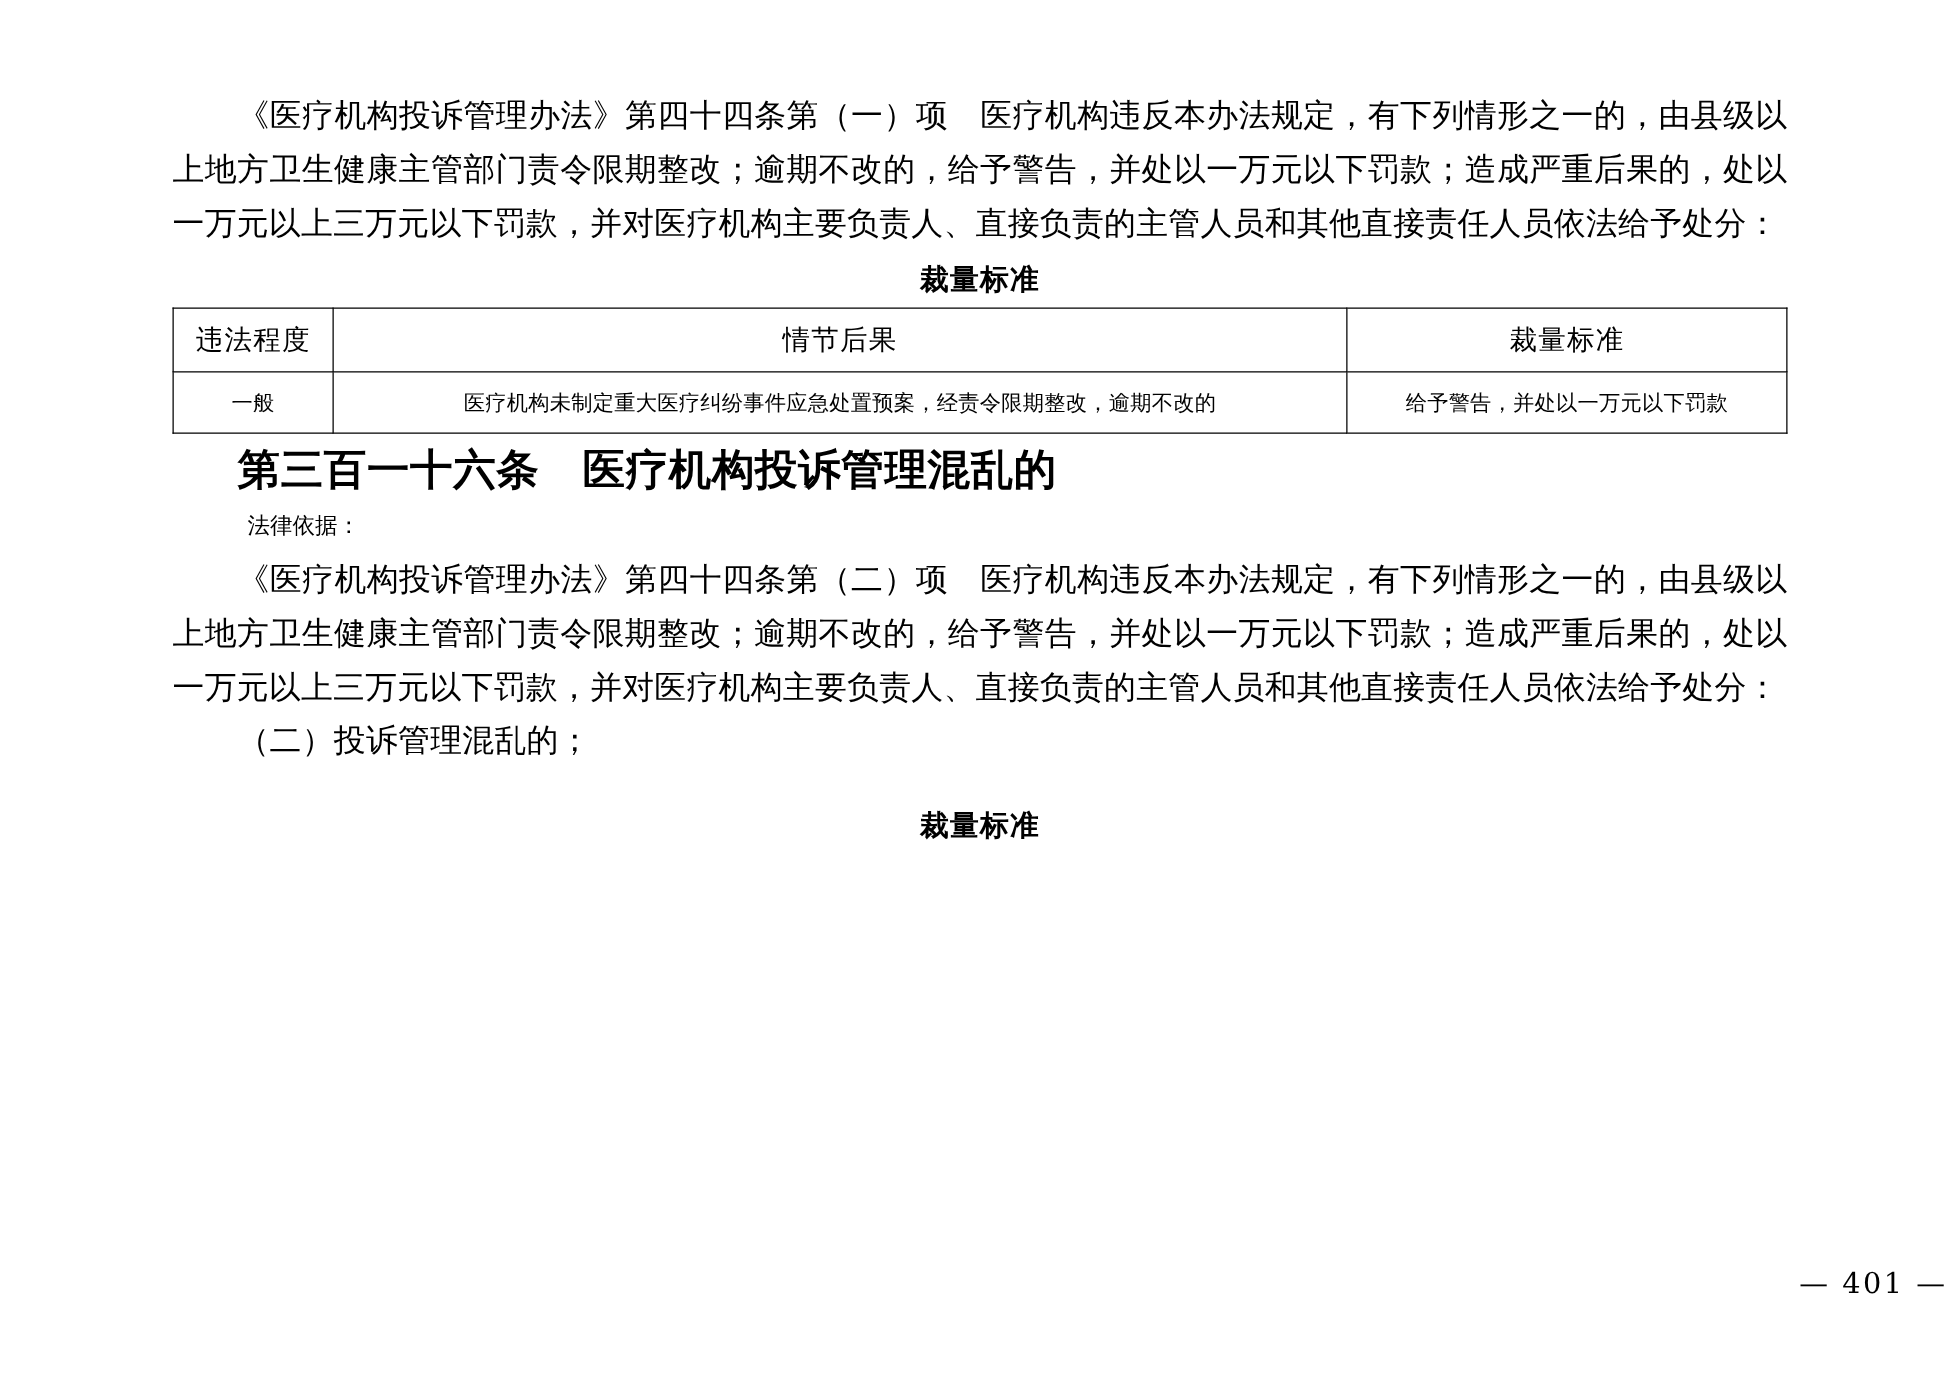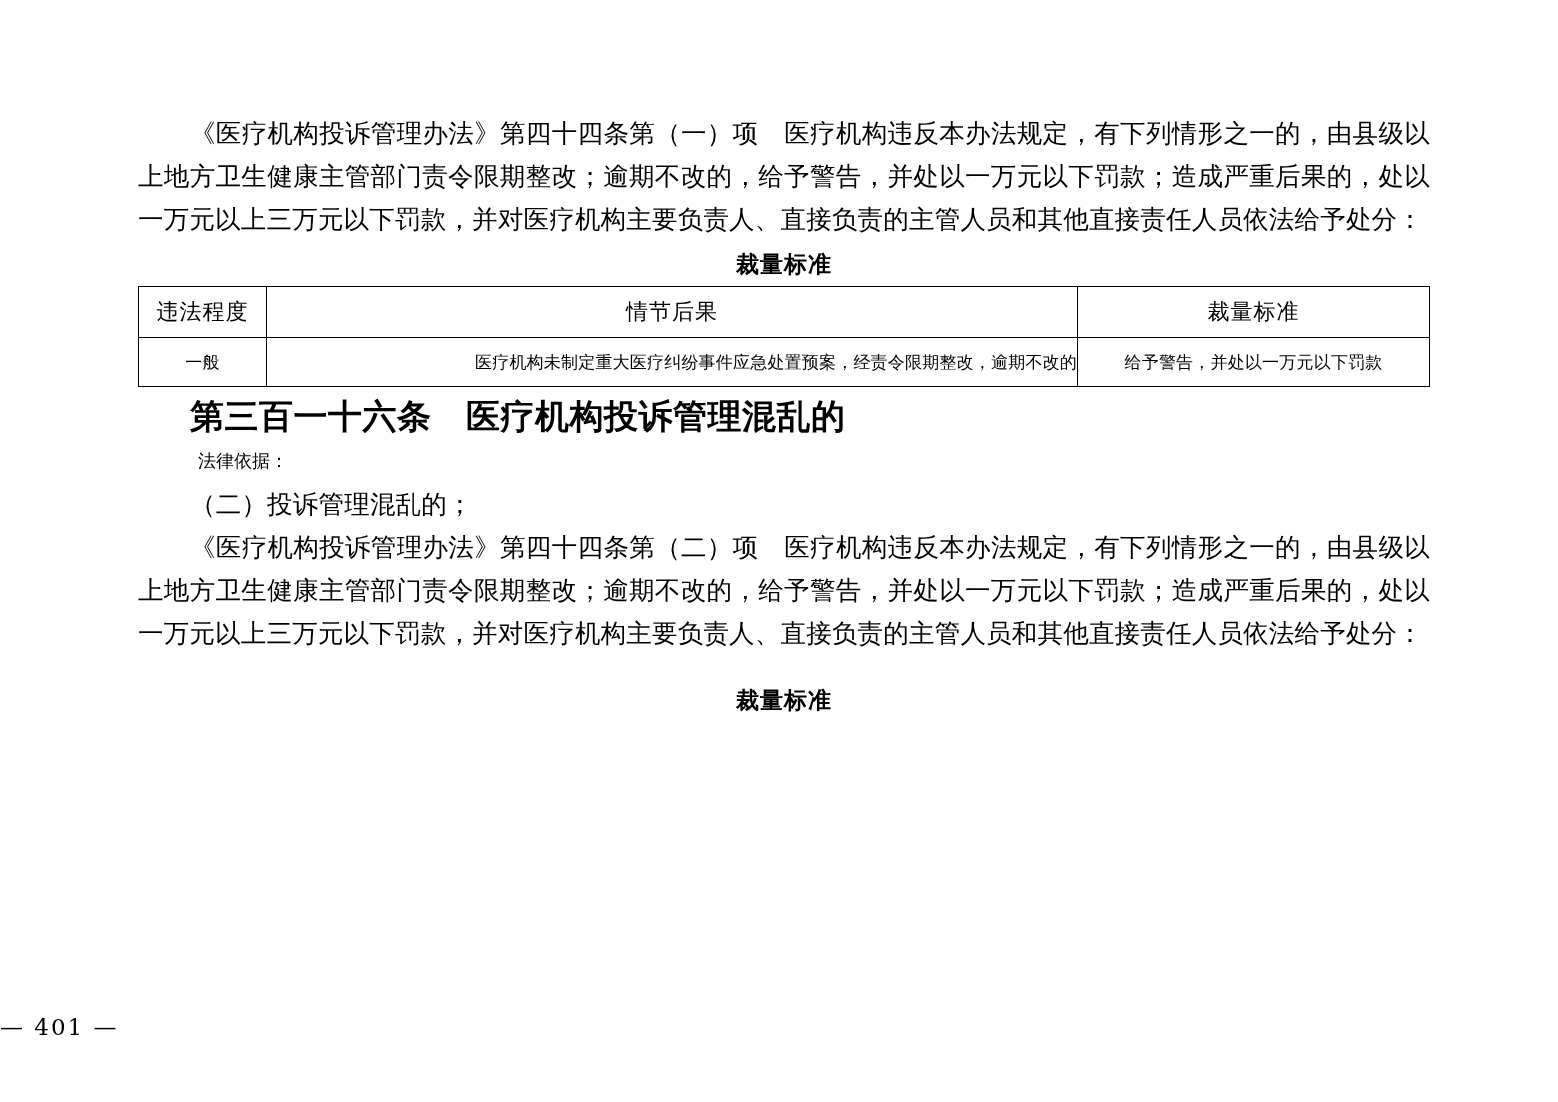--- a/index.html
+++ b/index.html
@@ -12,21 +12,21 @@
     height: 1102px;
     font-family: "DejaVu Serif", "Liberation Serif", serif;
     color: #000000;
     -webkit-font-smoothing: antialiased;
   }
   .page {
     position: relative;
     width: 1558px;
     height: 1102px;
     box-sizing: border-box;
-    padding: 112px 128px 0 138px;
+    padding: 72px 128px 0 138px;
   }
   .para {
     font-size: 25.5px;
     line-height: 43px;
     text-align: justify;
     text-justify: inter-ideograph;
     margin: 0;
     letter-spacing: 0.2px;
   }
   .indent2 {
@@ -78,42 +78,42 @@
     letter-spacing: 0.2px;
   }
   td.level {
     text-align: center;
     font-weight: normal;
     font-size: 19px;
     letter-spacing: 2px;
   }
   td.detail {
     padding-left: 12px;
-    text-align: right;
+    text-align: center;
   }
   td.range {
     text-align: center;
     letter-spacing: 0.6px;
     font-family: Liberation Mono, monospace;
   }
   .col-level { width: 128px; }
   .col-range { width: 352px; }
   .caption-center {
     text-align: center;
     font-size: 23px;
     font-weight: bold;
     letter-spacing: 1px;
     margin-top: 30px;
   }
   .footer {
     position: absolute;
     left: 0;
     right: 0;
     bottom: 62px;
-    text-align: left;
+    text-align: right;
     font-size: 23px;
     letter-spacing: 2px;
   }
 </style>
 </head>
 <body>
 
 <div class="page">
 
   <p class="para indent2">《医疗机构投诉管理办法》第四十四条第（一）项　医疗机构违反本办法规定，有下列情形之一的，由县级以上地方卫生健康主管部门责令限期整改；逾期不改的，给予警告，并处以一万元以下罚款；造成严重后果的，处以一万元以上三万元以下罚款，并对医疗机构主要负责人、直接负责的主管人员和其他直接责任人员依法给予处分：</p>
@@ -140,21 +140,21 @@
         <td class="detail">医疗机构未制定重大医疗纠纷事件应急处置预案，经责令限期整改，逾期不改的</td>
         <td class="range">给予警告，并处以一万元以下罚款</td>
       </tr>
     </tbody>
   </table>
 
   <h2 class="section-title">第三百一十六条　医疗机构投诉管理混乱的</h2>
 
   <p class="sub-label">法律依据：</p>
 
+  <p class="para indent2">《医疗机构投诉管理办法》第四十四条第（二）项　医疗机构违反本办法规定，有下列情形之一的，由县级以上地方卫生健康主管部门责令限期整改；逾期不改的，给予警告，并处以一万元以下罚款；造成严重后果的，处以一万元以上三万元以下罚款，并对医疗机构主要负责人、直接负责的主管人员和其他直接责任人员依法给予处分：</p>
+
   <p class="para indent2">（二）投诉管理混乱的；</p>
-
-  <p class="para indent2">《医疗机构投诉管理办法》第四十四条第（二）项　医疗机构违反本办法规定，有下列情形之一的，由县级以上地方卫生健康主管部门责令限期整改；逾期不改的，给予警告，并处以一万元以下罚款；造成严重后果的，处以一万元以上三万元以下罚款，并对医疗机构主要负责人、直接负责的主管人员和其他直接责任人员依法给予处分：</p>
 
   <div class="caption-center">裁量标准</div>
 
   <div class="footer">— 401 —</div>
 
 </div>
 
 </body></html>

